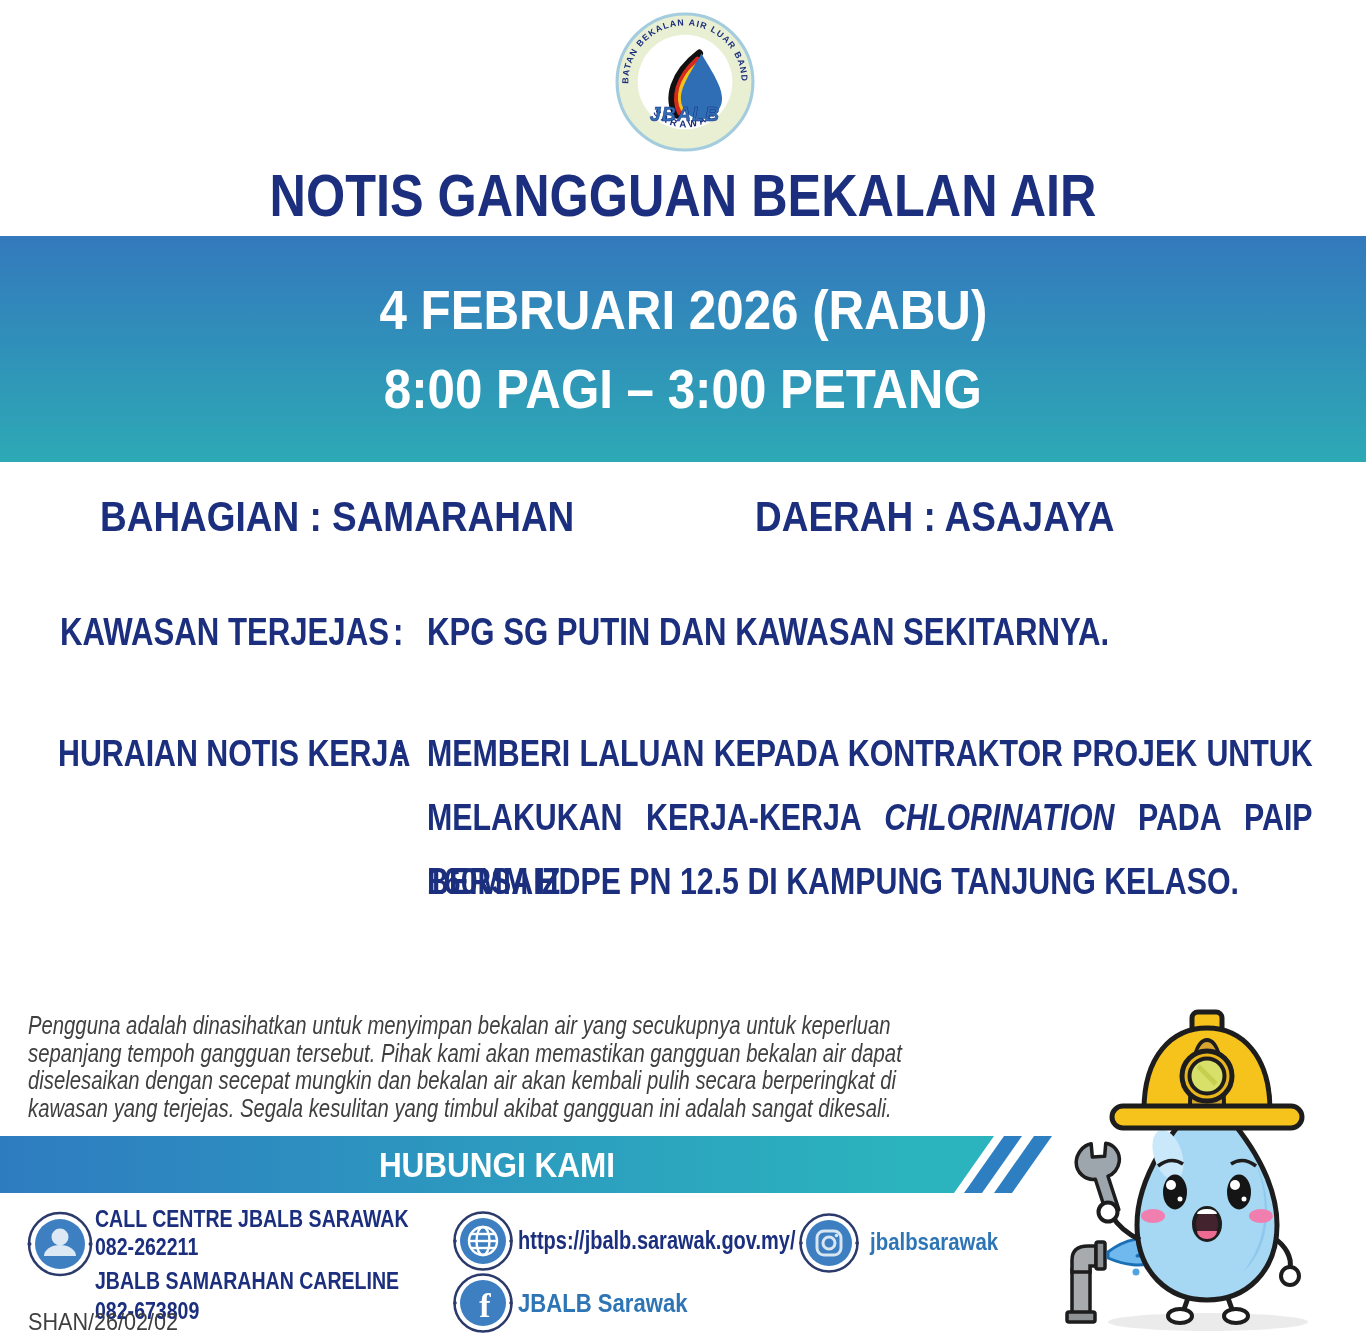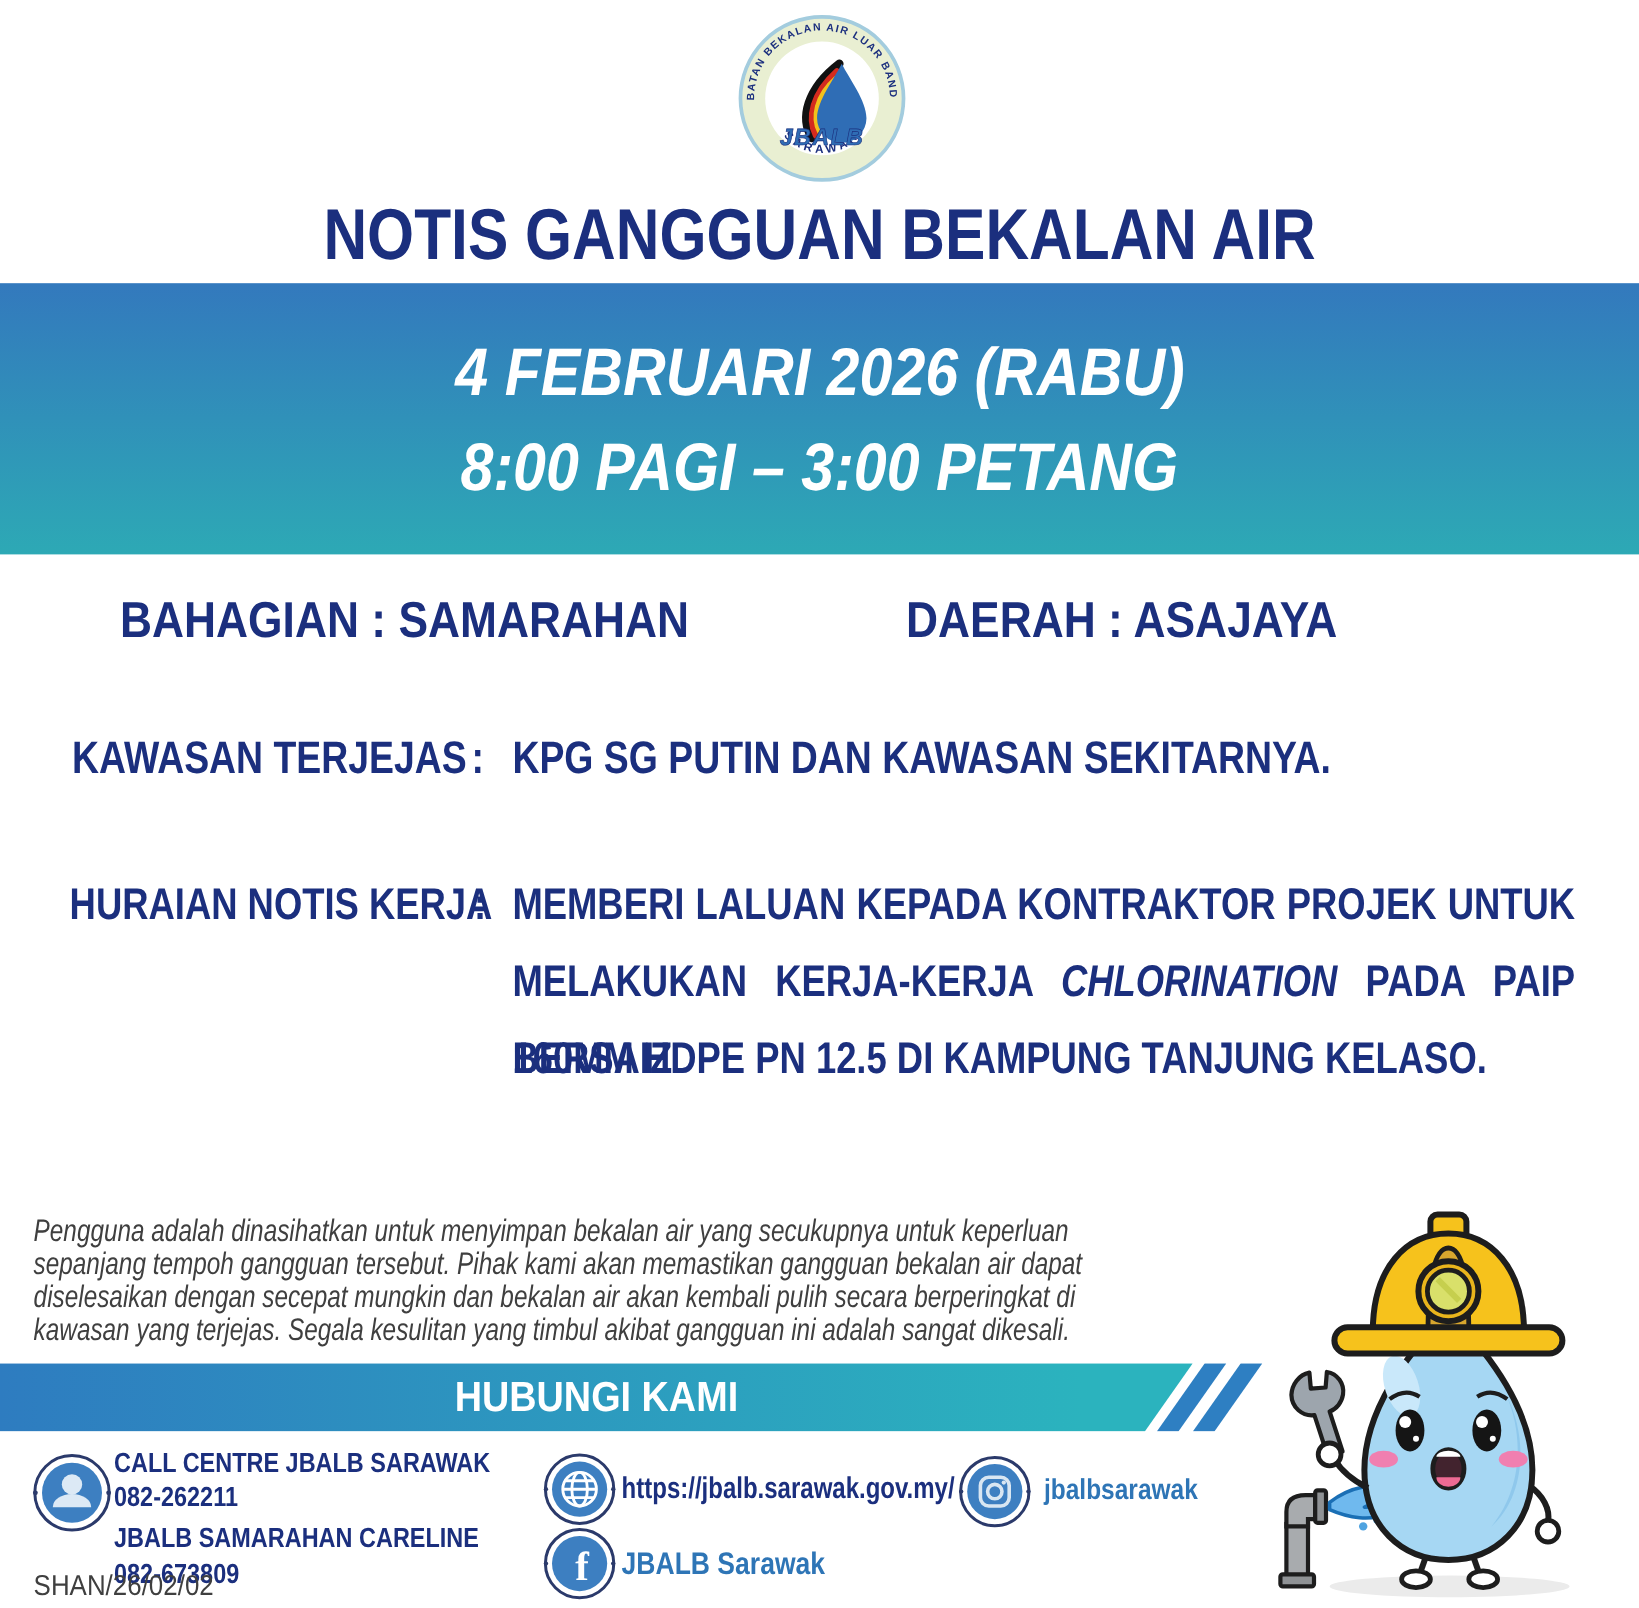--- a/index.html
+++ b/index.html
@@ -9,21 +9,21 @@
   .condL{transform-origin:0 0;}
   .condC{transform-origin:50% 0;}
 
   
   .poster-title{left:0;top:160px;width:1366px;height:72px;line-height:72px;text-align:center;
      font-size:60px;font-weight:bold;color:#1B2F7E;transform:scaleX(0.84);letter-spacing:0px;}
 
   
   .date-banner{left:0;top:236px;width:1366px;height:226px;
      background:linear-gradient(180deg,#3379BD 0%,#2DA9B5 100%);
-     display:flex;flex-direction:column;align-items:center;justify-content:center;gap:14px;font-style:italic;}
+     display:flex;flex-direction:column;align-items:center;justify-content:center;gap:14px;}
   .date-banner .bline{font-size:56px;font-weight:bold;color:#ffffff;transform:scaleX(0.88);
      transform-origin:50% 50%;white-space:nowrap;}
 
   
   .loc-line{top:494px;height:46px;line-height:46px;font-size:42px;font-weight:bold;color:#1B2F7E;
      transform:scaleX(0.88);white-space:nowrap;}
   .kaw{top:610px;height:44px;line-height:44px;font-size:38px;font-weight:bold;color:#1B2F7E;
      transform:scaleX(0.82);white-space:nowrap;}
   .hur-label{top:724px;height:60px;line-height:60px;font-size:37px;font-weight:bold;color:#1B2F7E;
      transform:scaleX(0.82);white-space:nowrap;}

